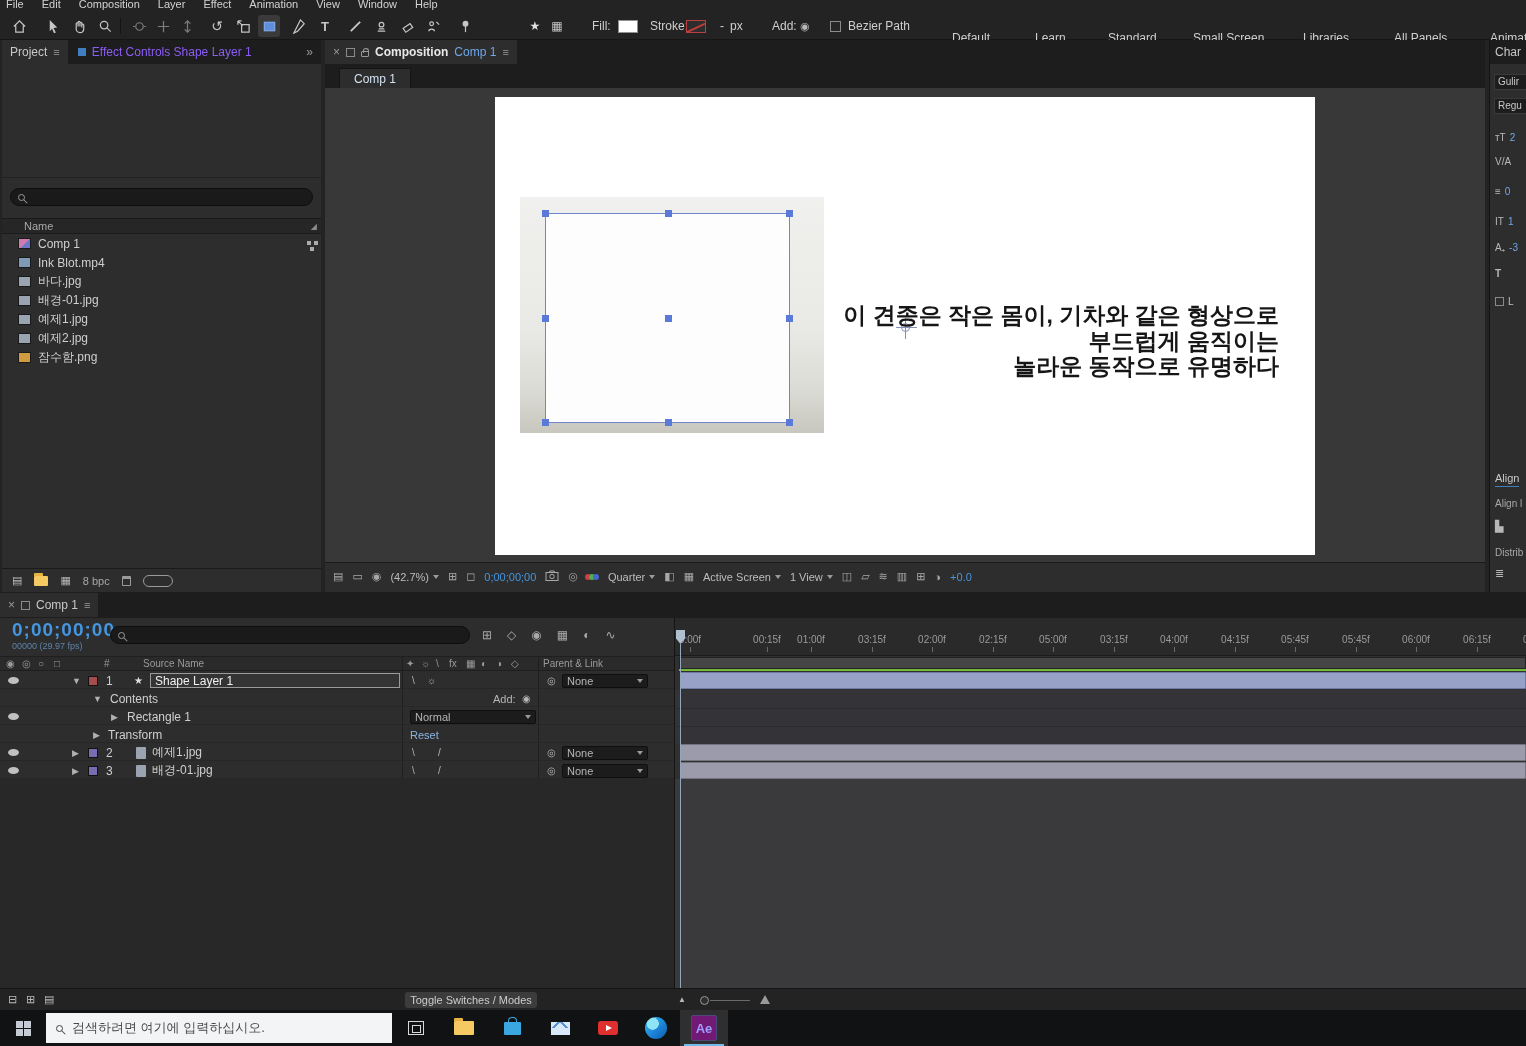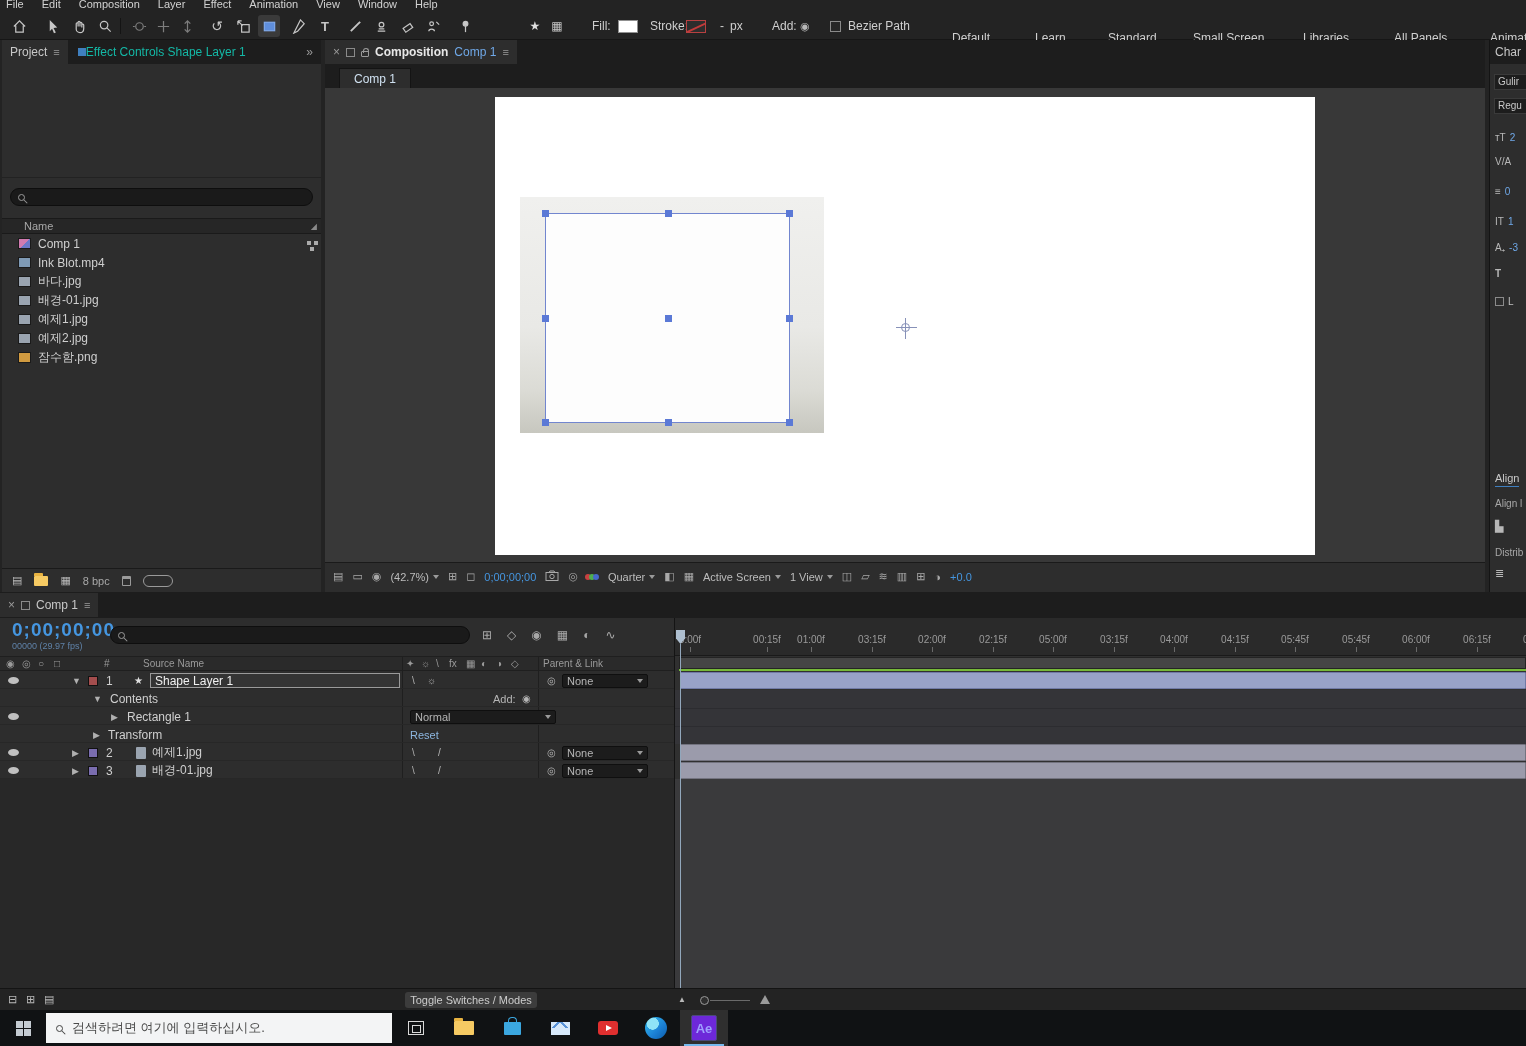--- a/index.html
+++ b/index.html
@@ -104,21 +104,21 @@
 .ch-item{position:absolute;top:1px;}
 .trow{position:absolute;left:0;width:675px;height:17px;border-bottom:1px solid #272727;font-size:12px;color:#cfcfcf;}
 .tc{position:absolute;top:0;height:17px;display:flex;align-items:center;}
 .eyeic{width:11px;height:7px;border-radius:50%;background:#c0c0c0;display:inline-block;}
 .arr{font-size:9px;color:#b0b0b0;}
 .lswatch{width:10px;height:10px;border:1px solid #111;display:inline-block;}
 .ficon{width:10px;height:12px;background:#9aa4b0;border-radius:1px;display:inline-block;}
 .namebox{border:1px solid #9a9a9a;background:#343434;padding:0 4px;width:250px;height:15px;display:flex;align-items:center;color:#f0f0f0;}
 .sw{font-size:10px;color:#b5b5b5;}
 .ddl{width:86px;height:14px;background:#1c1c1c;border:1px solid #0f0f0f;border-radius:2px;font-size:11px;color:#b5b5b5;display:flex;align-items:center;justify-content:space-between;padding:0 4px;}
-.ddl.wide{width:146px;}
+.ddl.wide{width:126px;}
 .reset-link{color:#8cb6e0;font-size:11px;}
 .coldiv{position:absolute;top:38px;bottom:0;width:1px;background:#1f1f1f;}
 .tl-left-empty{position:absolute;left:0;top:161px;bottom:0;width:100%;background:#282828;}
 
 .ruler{position:absolute;left:0;top:0;width:100%;height:38px;background:#2a2a2a;border-bottom:1px solid #1a1a1a;}
 .tick{position:absolute;top:16px;width:44px;text-align:center;font-size:10px;color:#9a9a9a;}
 .tick:after{content:"";position:absolute;left:50%;bottom:-7px;width:1px;height:5px;background:#6a6a6a;}
 .workarea{position:absolute;left:4px;right:0;top:39px;height:12px;background:#454545;border:1px solid #242424;}
 .cacheline{position:absolute;left:4px;right:0;top:51px;height:2px;background:#76b939;}
 .lbar{position:absolute;left:5px;right:0;height:17px;border-radius:1px;}
@@ -151,21 +151,21 @@
 .folder-ic:before{content:"";position:absolute;left:0;top:-3px;width:9px;height:3px;background:#e8b341;border-radius:1px 1px 0 0;}
 .store-ic{width:17px;height:13px;background:#3ba7e0;border-radius:1px;position:relative;}
 .store-ic:before{content:"";position:absolute;left:4px;top:-5px;width:7px;height:5px;border:1.5px solid #3ba7e0;border-bottom:none;border-radius:4px 4px 0 0;}
 .mail-ic{width:19px;height:13px;background:#d7e9fb;position:relative;overflow:hidden;}
 .mail-ic:before{content:"";position:absolute;left:-3px;top:-8px;width:24px;height:14px;transform:rotate(0deg);border-bottom:none;background:linear-gradient(135deg,transparent 45%,#5a93d8 46%,#5a93d8 54%,transparent 55%),linear-gradient(225deg,transparent 45%,#5a93d8 46%,#5a93d8 54%,transparent 55%);}
 .yt-ic{width:20px;height:14px;background:#e02f2f;border-radius:3px;position:relative;}
 .yt-ic:before{content:"";position:absolute;left:8px;top:4px;width:0;height:0;border-left:6px solid #fff;border-top:3.5px solid transparent;border-bottom:3.5px solid transparent;}
 .edge-ic{width:22px;height:22px;border-radius:50%;background:radial-gradient(circle at 35% 30%,#8fe3f7 0 28%,transparent 30%),linear-gradient(135deg,#35c1f1 0%,#1b7fd4 60%,#0d5ca8 100%);}
 .ae-slot{background:#2f2f2f;}
 .ae-slot:after{content:"";position:absolute;left:4px;right:4px;bottom:0;height:2px;background:#76b9ed;}
-.ae-ic{width:26px;height:26px;background:#6d28d9;border:1px solid #4a4a7a;border-radius:2px;display:flex;align-items:center;justify-content:center;font-size:13px;font-weight:bold;color:#9f9fff;}
+.ae-ic{width:26px;height:26px;background:#701a75;border:1px solid #4a4a7a;border-radius:2px;display:flex;align-items:center;justify-content:center;font-size:13px;font-weight:bold;color:#9f9fff;}
 </style>
 </head>
 <body>
 
 <div class="screen">
 
   <div class="menubar">
     <span>File</span>
     <span>Edit</span>
     <span>Composition</span>
@@ -350,21 +350,21 @@
     <span class="ws" style="left:1394px">All Panels</span>
     <span class="ws" style="left:1490px">Animat</span>
   </div>
 
   <div class="panel project-panel">
     <div class="tabstrip">
       <div class="tab-active">
         <span>Project</span>
         <span class="menu-glyph">≡</span>
       </div>
-      <div style="display:flex;align-items:center;padding:0 10px;color:#14b8a6;">
+      <div style="display:flex;align-items:center;gap:6px;padding:0 10px;color:#8b5cf6;">
         <span class="blue-sq"></span>
         <span>Effect Controls Shape Layer 1</span>
       </div>
       <span style="position:absolute;right:8px;color:#9a9a9a;">»</span>
     </div>
     <div class="preview-area"></div>
     <div class="searchbox proj-search">
       <span class="mag"></span>
     </div>
     <div class="colhead">
@@ -434,20 +434,25 @@
           <span class="hdl" style="left:50%;margin-left:-3px;top:-4px;"></span>
           <span class="hdl" style="right:-4px;top:-4px;"></span>
           <span class="hdl" style="left:-4px;top:50%;margin-top:-3px;"></span>
           <span class="hdl" style="right:-4px;top:50%;margin-top:-3px;"></span>
           <span class="hdl" style="left:-4px;bottom:-4px;"></span>
           <span class="hdl" style="left:50%;margin-left:-3px;bottom:-4px;"></span>
           <span class="hdl" style="right:-4px;bottom:-4px;"></span>
           <span class="hdl" style="left:50%;top:50%;margin-left:-3px;margin-top:-3px;"></span>
         </div>
         <div class="anchor"></div>
+        <div class="bodytext">
+          <div>이 견종은 작은 몸이, 기차와 같은 형상으로</div>
+          <div>부드럽게 움직이는</div>
+          <div>놀라운 동작으로 유명하다</div>
+        </div>
       </div>
     </div>
     <div class="comp-bottom">
       <span class="cb-ic">▤</span>
       <span class="cb-ic">▭</span>
       <span class="cb-ic">◉</span>
       <span class="dd">
           <span>(42.7%)</span>
           <i class="caret"></i>
         </span>

